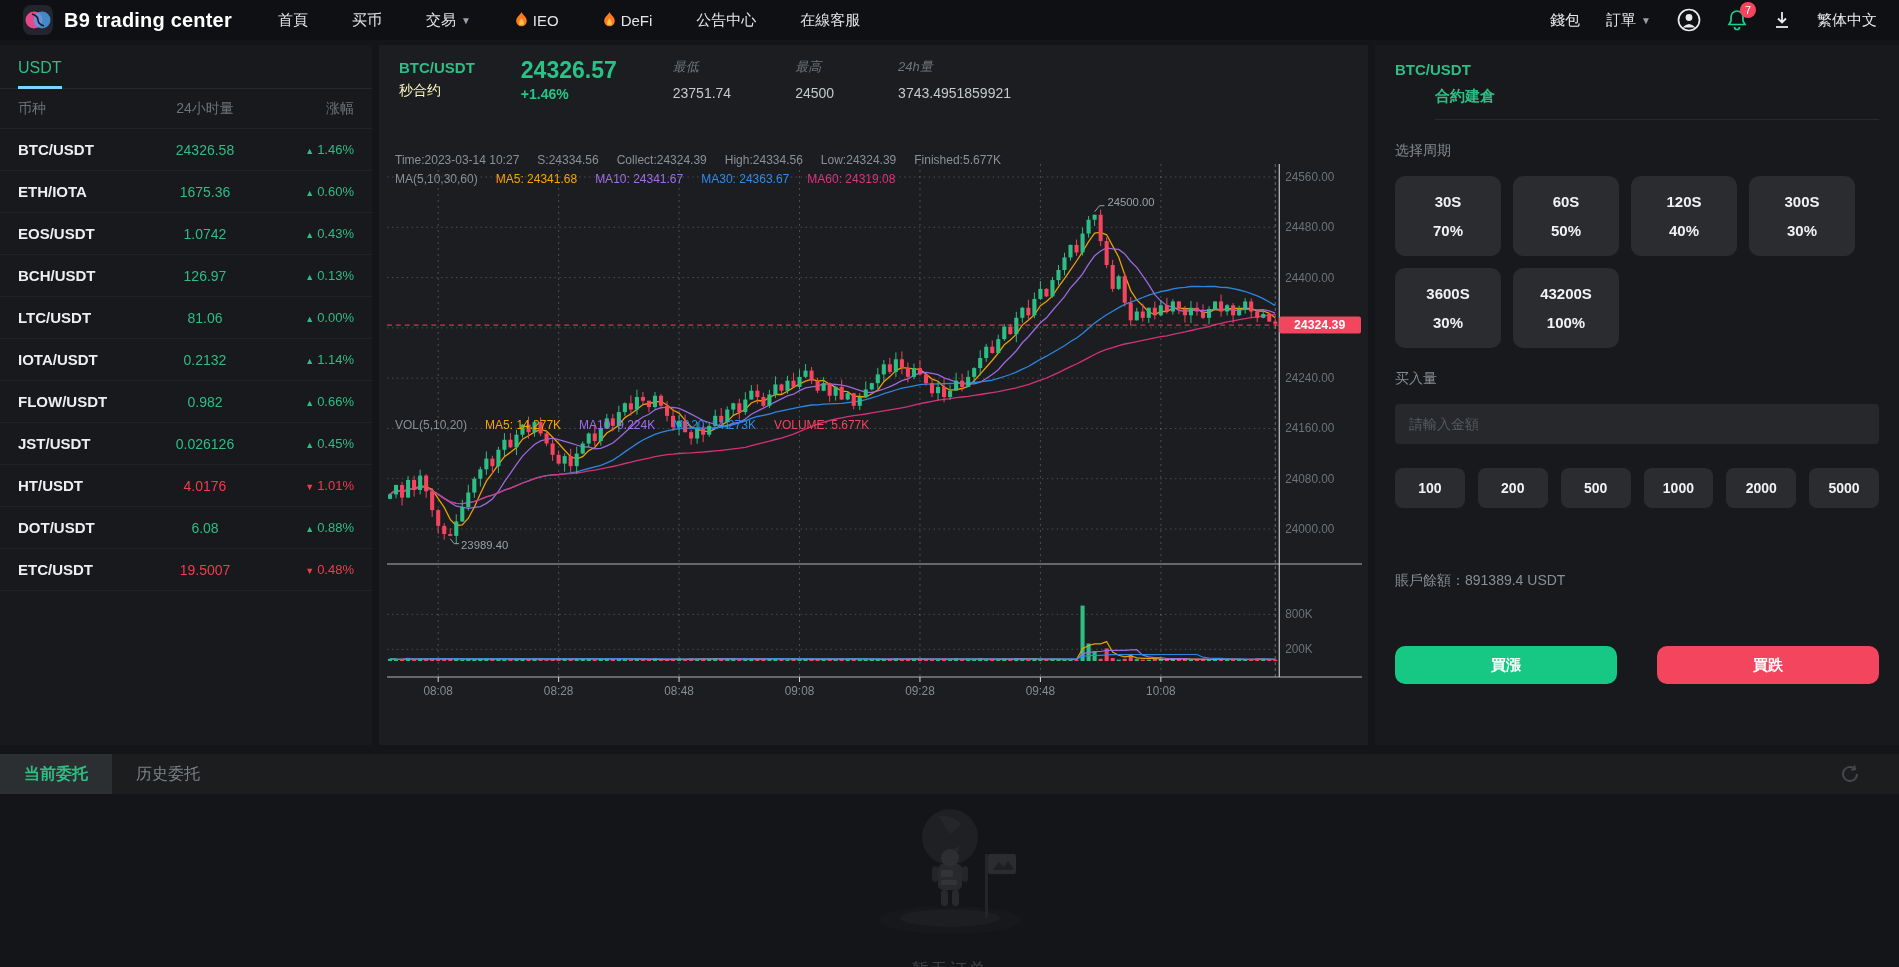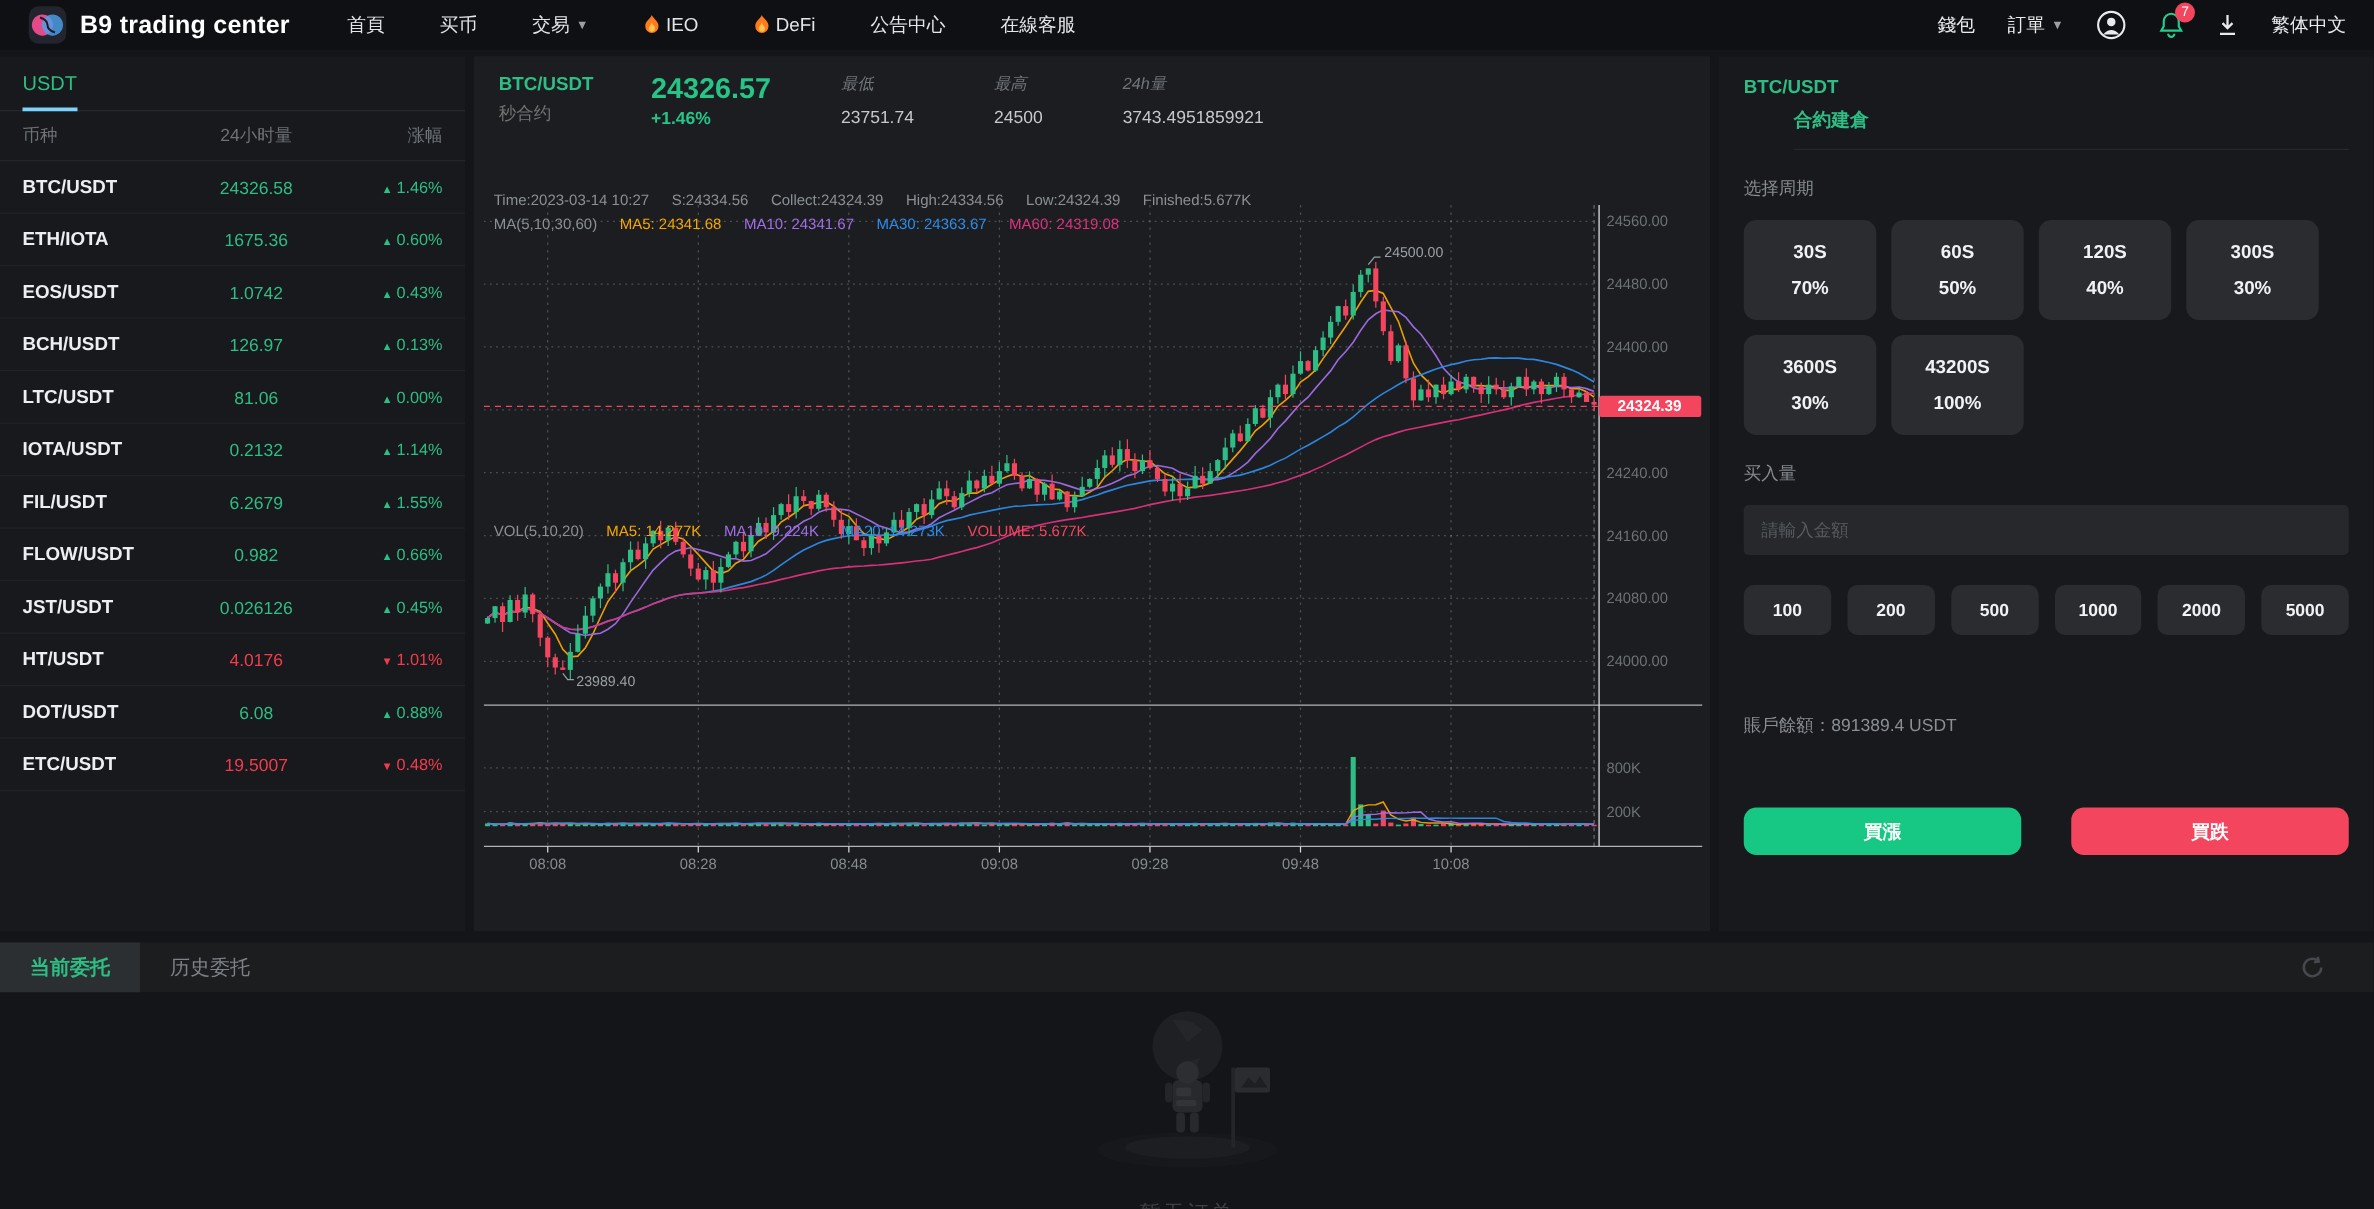--- a/index.html
+++ b/index.html
@@ -32,21 +32,21 @@
   .sb-row { height:42px; border-bottom:1px solid #202225; cursor:pointer; }
   .sb-pair { font-size:15px; font-weight:bold; color:#eceef0; }
   .sb-price { text-align:center; font-size:14px; }
   .sb-change { text-align:right; font-size:13px; }
   .up { color:#2ebd85; } .down { color:#f23c4e; }
   .tri { font-size:9px; margin-right:3px; }
   
   .mk-header { display:flex; align-items:center; padding:10px 18px 6px 20px; height:64px; }
   .mk-pair { margin-right:46px; }
   .mk-pair .p1 { color:#2ebd85; font-size:15px; font-weight:bold; }
-  .mk-pair .p2 { color:#737373; font-size:14px; margin-top:6px; }
+  .mk-pair .p2 { color:#fef9c3; font-size:14px; margin-top:6px; }
   .mk-price { margin-right:56px; }
   .mk-price .v { color:#26c487; font-size:23px; font-weight:bold; }
   .mk-price .c { color:#26c487; font-size:14px; font-weight:bold; margin-top:2px; }
   .mk-stat { margin-right:64px; }
   .mk-stat .l { color:#70757b; font-size:13px;font-style:italic; }
   .mk-stat .v { color:#c6c9cc; font-size:14px; margin-top:9px; }
   
   .intervals { display:flex; align-items:center; gap:13px; padding:8px 0 0 14px; }
   .int-btn { min-width:44px; height:30px; padding:0 10px; background:#2b2d30; border:none; border-radius:4px;
     color:#dfe2e5; font-size:13px; cursor:pointer; font-family:inherit; }
@@ -194,25 +194,20 @@
         </div>
         <div class="sb-row">
           <span class="sb-pair">LTC/USDT</span>
           <span class="sb-price up">81.06</span>
           <span class="sb-change up"><span class="tri">▲</span>0.00%</span>
         </div>
         <div class="sb-row">
           <span class="sb-pair">IOTA/USDT</span>
           <span class="sb-price up">0.2132</span>
           <span class="sb-change up"><span class="tri">▲</span>1.14%</span>
-        </div>
-        <div class="sb-row">
-          <span class="sb-pair">FIL/USDT</span>
-          <span class="sb-price up">6.2679</span>
-          <span class="sb-change up"><span class="tri">▲</span>1.55%</span>
         </div>
         <div class="sb-row">
           <span class="sb-pair">FLOW/USDT</span>
           <span class="sb-price up">0.982</span>
           <span class="sb-change up"><span class="tri">▲</span>0.66%</span>
         </div>
         <div class="sb-row">
           <span class="sb-pair">JST/USDT</span>
           <span class="sb-price up">0.026126</span>
           <span class="sb-change up"><span class="tri">▲</span>0.45%</span>

